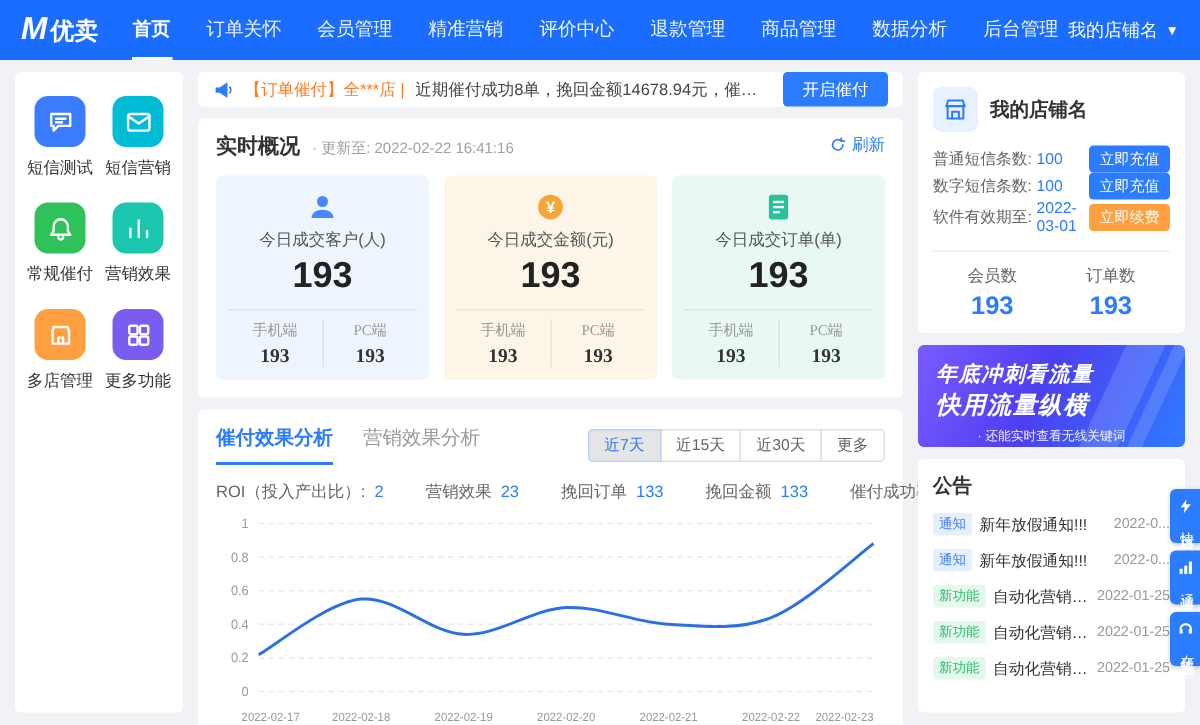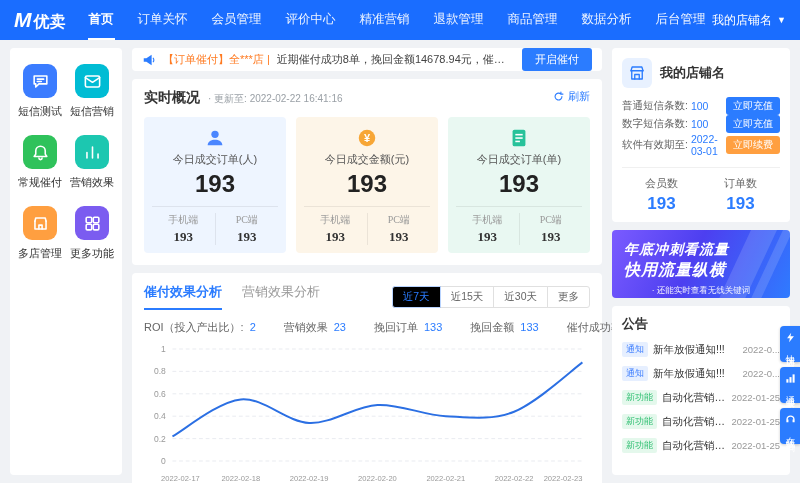--- a/index.html
+++ b/index.html
@@ -55,21 +55,21 @@
   .half-label { font-size:10px; color:#999; margin-bottom:2px; }
   .half-value { font-size:13px; font-weight:600; color:#333; }
   .analysis { padding:10px 12px 6px; }
   .analysis-head { display:flex; align-items:center; }
   .tab { font-size:13px; color:#999; margin-right:20px; padding-bottom:7px; cursor:pointer; border-bottom:2px solid transparent; }
   .tab.active { color:#2b7cff; font-weight:700; border-bottom-color:#2b7cff; }
   .ranges { margin-left:auto; display:flex; }
   .range { font-size:10.5px; color:#666; background:#fff; border:1px solid #e0e0e0; padding:3px 10px; margin-left:-1px; cursor:pointer; white-space:nowrap; }
   .range:first-child { border-radius:3px 0 0 3px; }
   .range:last-child { border-radius:0 3px 3px 0; }
-  .range.active { background:#000000; color:#2b7cff; border-color:#b9d4ff; position:relative; }
+  .range.active { background:#e5e5e5; color:#2b7cff; border-color:#b9d4ff; position:relative; }
   .metrics { display:flex; gap:28px; font-size:11px; color:#666; margin:10px 0 0; }
   .metric { white-space:nowrap; }
   .metric b { color:#2b7cff; font-weight:400; margin-left:6px; }
   .chart-wrap { margin-top:2px; }
   
   .right { width:178px; display:flex; flex-direction:column; gap:8px; }
   .shop-card { padding:10px 10px 8px; }
   .shop-head { display:flex; align-items:center; gap:8px; margin-bottom:9px; }
   .shop-icon { width:30px; height:30px; border-radius:6px; background:#e8f1ff; display:flex; align-items:center; justify-content:center; }
   .shop-icon svg { width:18px; height:18px; stroke:#2b7cff; stroke-width:1.8; fill:none; stroke-linecap:round; stroke-linejoin:round; }
@@ -111,22 +111,22 @@
 
 <div class="topnav">
   <div class="logo">
     <span class="logo-m">M</span>
     <span class="logo-text">优卖</span>
   </div>
   <div class="nav-items">
     <a class="nav-item active">首页</a>
     <a class="nav-item">订单关怀</a>
     <a class="nav-item">会员管理</a>
+    <a class="nav-item">精准营销</a>
     <a class="nav-item">评价中心</a>
-    <a class="nav-item">精准营销</a>
     <a class="nav-item">退款管理</a>
     <a class="nav-item">商品管理</a>
     <a class="nav-item">数据分析</a>
     <a class="nav-item">后台管理</a>
   </div>
   <div class="shop-select">
     <span>我的店铺名</span>
     <span class="caret">▼</span>
   </div>
 </div>
@@ -216,21 +216,21 @@
         </span>
       </div>
       <div class="stat-cards">
         <div class="stat-card c1">
           <div class="stat-icon">
             <svg viewBox="0 0 24 24">
                 <circle cx="12" cy="8" r="4" fill="#4a86ff"></circle>
                 <path d="M4 20c0-4 4-6 8-6s8 2 8 6z" fill="#4a86ff"></path>
               </svg>
           </div>
-          <div class="stat-label">今日成交订单(人)</div>
+          <div class="stat-label">今日成交客户(人)</div>
           <div class="stat-value">193</div>
           <div class="stat-split">
             <div class="stat-half">
               <div class="half-label">手机端</div>
               <div class="half-value">193</div>
             </div>
             <div class="stat-half">
               <div class="half-label">PC端</div>
               <div class="half-value">193</div>
             </div>

